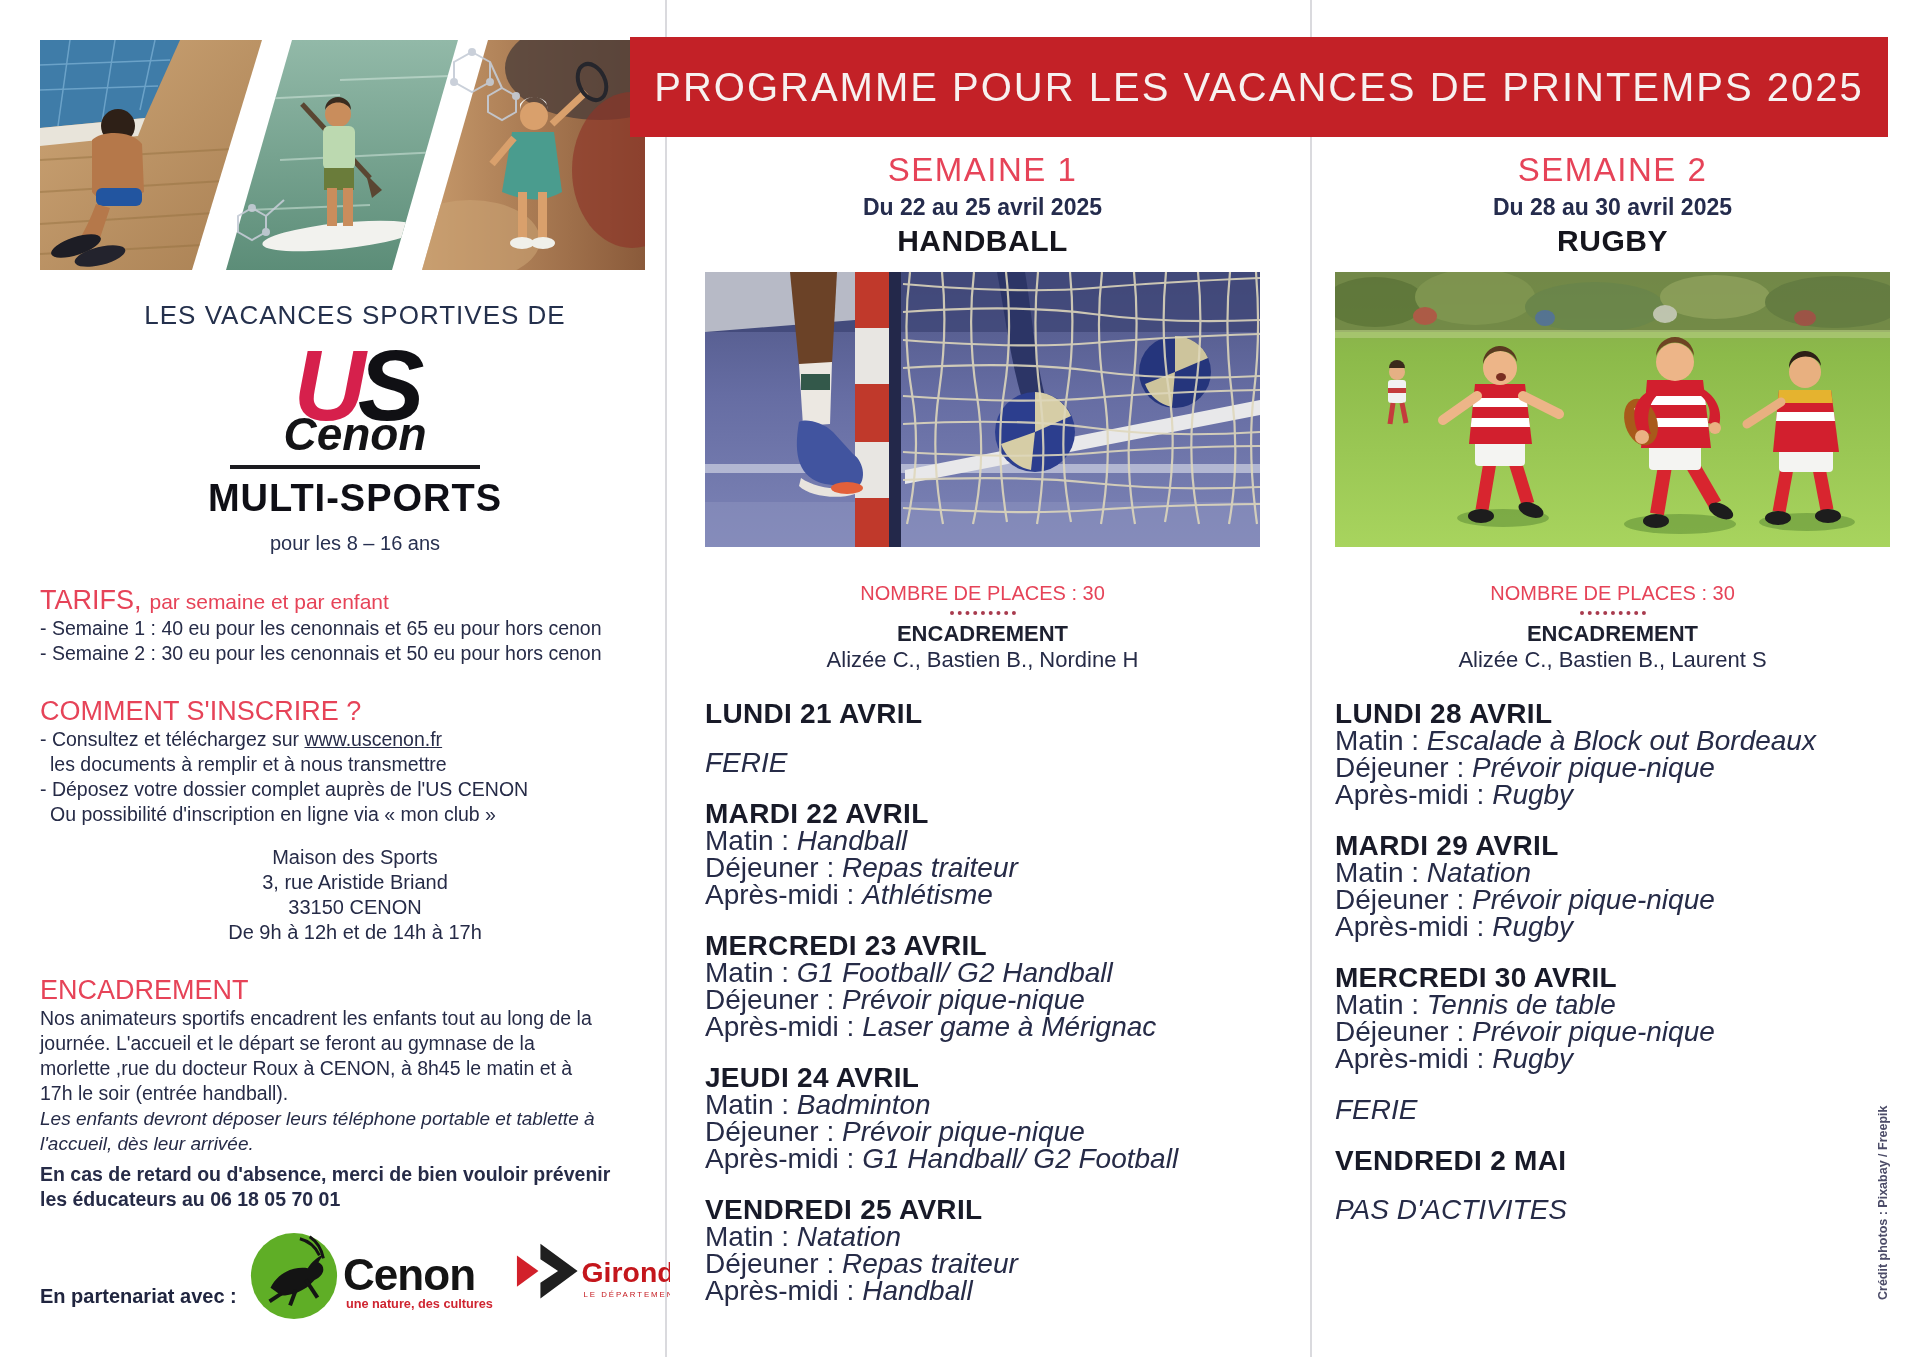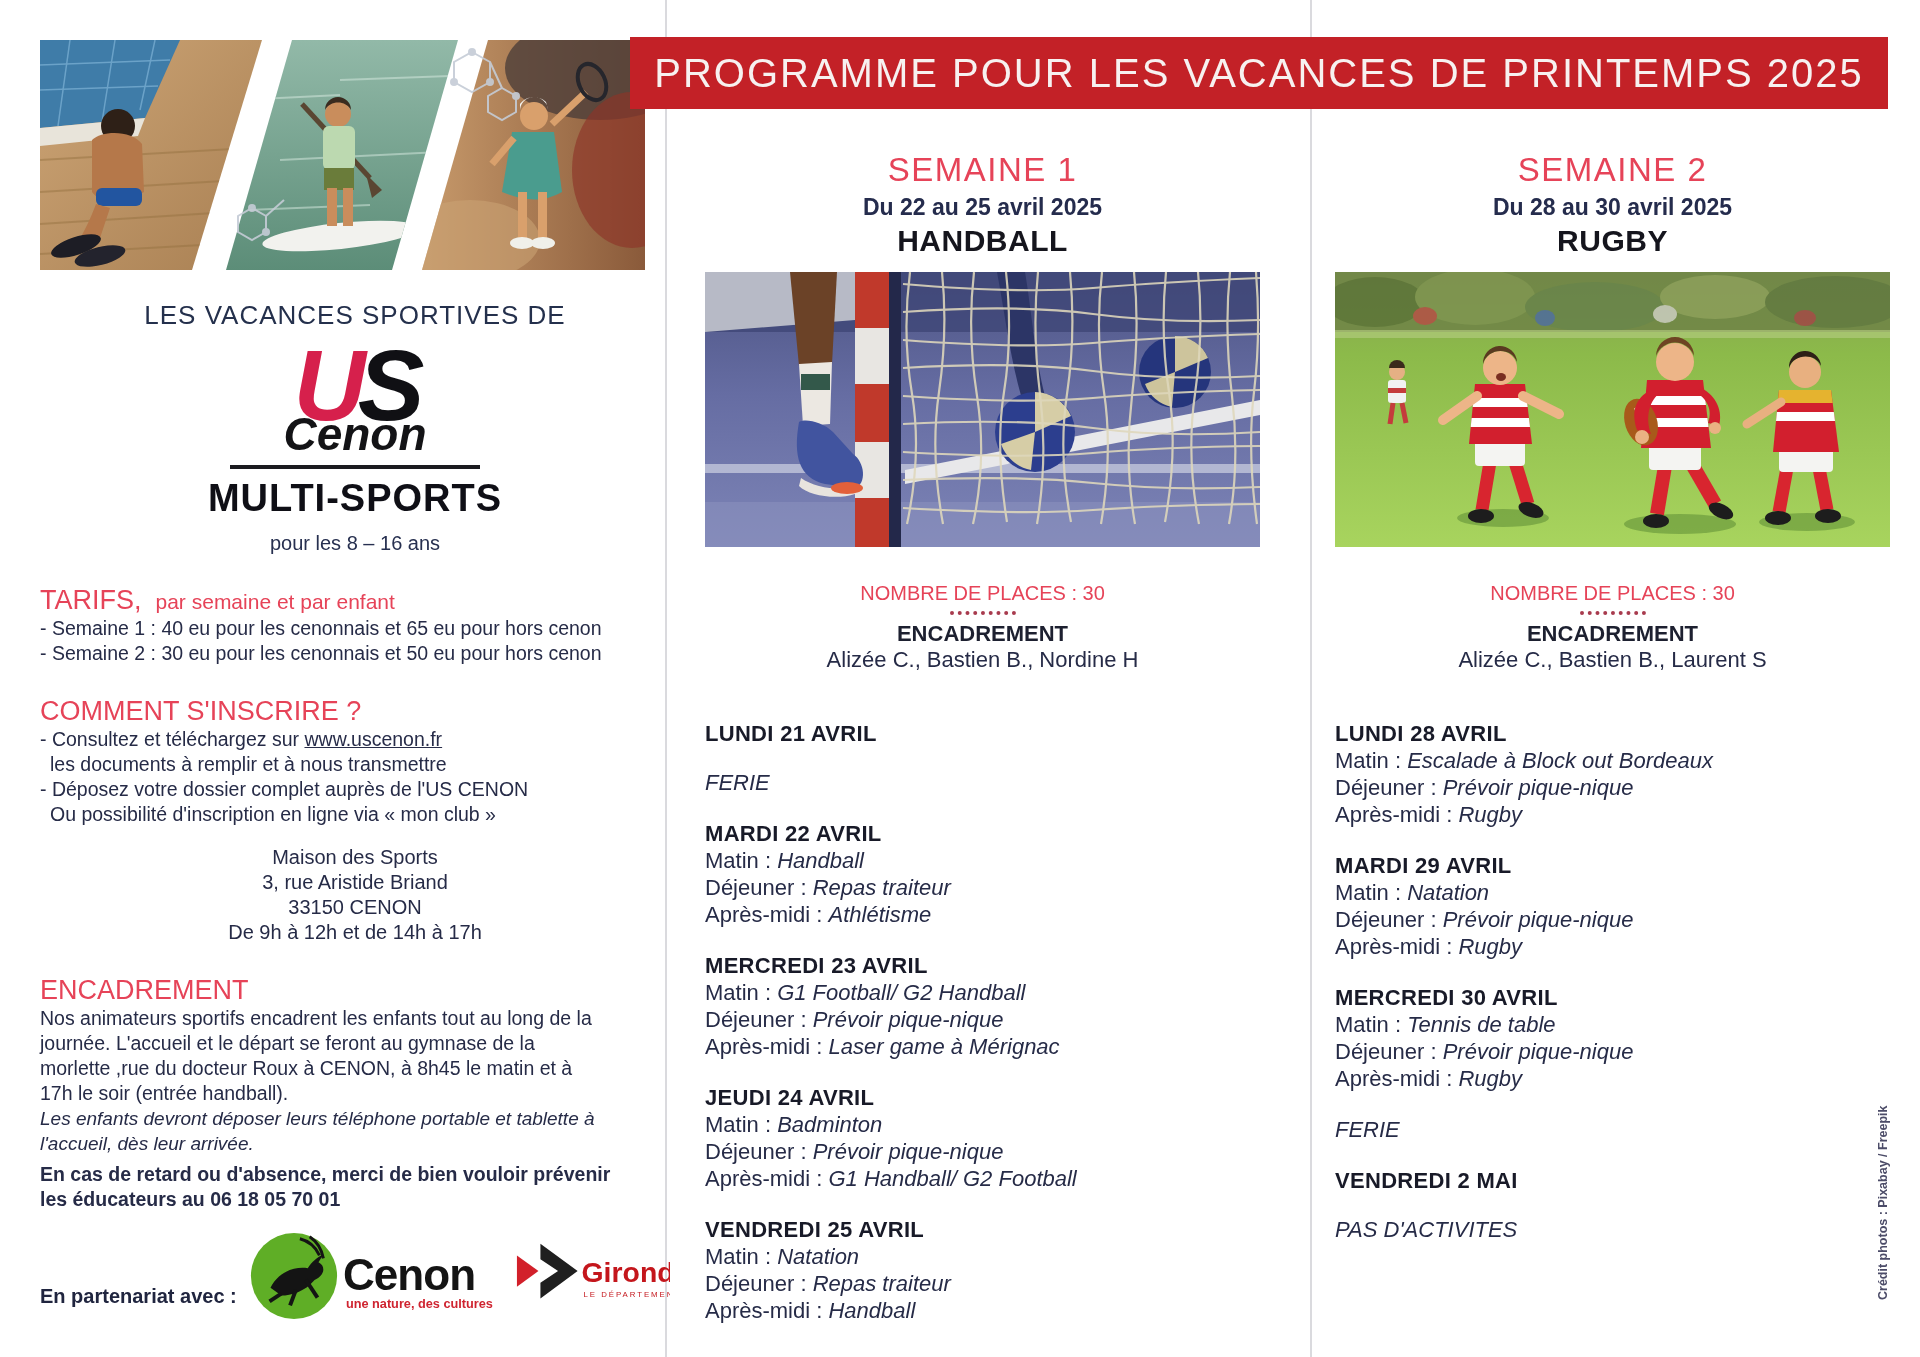--- a/index.html
+++ b/index.html
@@ -20,47 +20,47 @@
   .collage{width:605px;height:230px;display:block;}
   .intro{margin-top:30px;text-align:center;font-size:26px;letter-spacing:1px;color:#24304c;}
   .logo{text-align:center;}
   .logo-us{margin-top:8px;font-size:100px;line-height:.92;font-weight:700;font-style:italic;letter-spacing:-8px;}
   .logo-u{color:var(--logo-red);} .logo-s{color:#101014;}
   .logo-club{font-size:46px;font-weight:800;font-style:italic;color:#131316;margin-top:-24px;}
   .logo-rule{width:250px;height:4px;background:#1b1b1f;margin:4px auto 8px;}
   .logo-sub{font-size:38px;font-weight:800;color:#0f0f16;letter-spacing:1px;}
   .logo-ages{font-size:20px;font-weight:400;color:#273050;margin-top:12px;}
   .sec-head{font-size:27px;color:var(--accent-red);margin-top:30px;}
-  .sec-note{font-size:21px;margin-left:14px;}
+  .sec-note{font-size:21px;margin-left:8px;}
   .body-line{font-size:19.5px;line-height:25px;white-space:nowrap;}
   .body-line.it{font-style:italic;font-size:19px;}
   .indent{padding-left:10px;}
   .link{color:#272c49;text-decoration:underline;}
   .address{margin-top:18px;text-align:center;font-size:20px;line-height:25px;}
   .notice{margin-top:6px;font-weight:700;}
   .partners{display:flex;align-items:center;gap:10px;margin-top:14px;}
   .partner-label{font-size:20px;font-weight:700;color:#20253f;margin-top:40px;white-space:nowrap;}
 
   
-  .banner{position:absolute;left:630px;top:37px;width:1258px;height:72px;background:var(--banner-red);
+  .banner{position:absolute;left:630px;top:37px;width:1258px;height:100px;background:var(--banner-red);
           display:flex;align-items:center;justify-content:center;}
   .banner-title{color:#f7f1f0;font-size:40px;font-weight:400;letter-spacing:2px;white-space:nowrap;}
 
   
   .week{position:absolute;top:150px;width:555px;text-align:center;}
   #week1{left:705px;} #week2{left:1335px;}
   .week-title{font-size:33px;line-height:40px;color:var(--accent-red);letter-spacing:1.5px;}
   .week-dates{font-size:23px;line-height:30px;margin-top:2px;font-weight:700;color:#252c4d;}
   .week-sport{font-size:30px;line-height:38px;font-weight:800;color:#15151d;letter-spacing:.5px;}
   .week-photo{margin-top:12px;width:555px;height:275px;display:block;}
   .places{margin-top:30px;font-size:20px;line-height:32px;color:var(--accent-red);}
   .dotline{width:66px;border-bottom:4px dotted #a83b4e;margin:2px auto 6px;}
   .enc-label{font-size:22px;line-height:26px;font-weight:800;color:#1d2030;}
   .staff{font-size:22px;line-height:26px;}
-  .schedule{margin-top:47px;text-align:left;font-size:22px;line-height:27px;}
+  .schedule{margin-top:27px;text-align:left;font-size:28px;line-height:27px;}
   .day{margin-bottom:24px;}
   .day-title{font-weight:800;color:#181a28;letter-spacing:.3px;}
   .day-special{font-style:italic;margin-top:22px;}
   .val{font-style:italic;}
 
   
   .credit{position:absolute;left:1876px;top:1300px;width:430px;height:16px;
           transform-origin:top left;transform:rotate(-90deg);
           font-size:12.5px;font-weight:700;color:#4c4c68;}
 </style>

